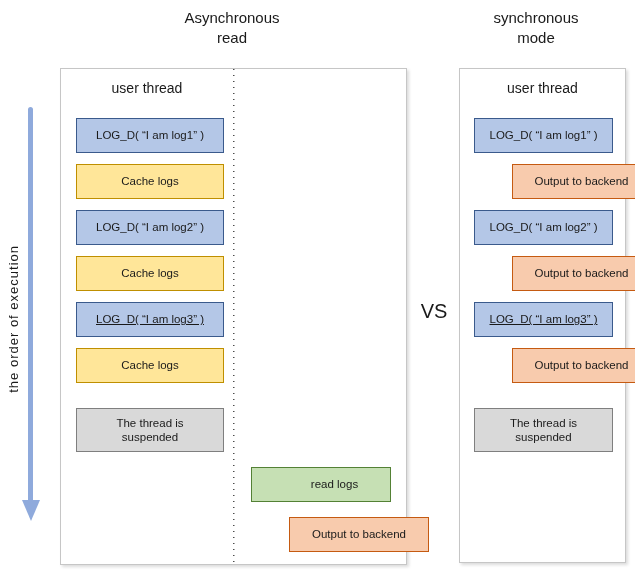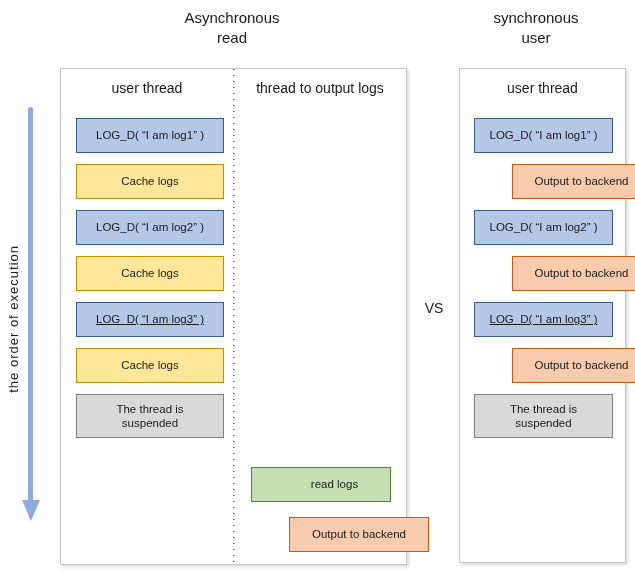--- a/index.html
+++ b/index.html
@@ -109,58 +109,57 @@
   .panel.async .box.colA { left: 15px;  width: 148px; }
   .panel.async .box.colB { left: 190px; width: 140px; }
   .panel.sync  .box      { left: 14px;  width: 139px; }
 
   .r0 { top: 49px;  }
   .r1 { top: 95px;  }
   .r2 { top: 141px; }
   .r3 { top: 187px; }
   .r4 { top: 233px; text-decoration: underline; }
   .r5 { top: 279px; }
-  .r6 { top: 325px; height: 44px; padding: 0 26px; }
+  .r6 { top: 339px; height: 44px; padding: 0 26px; }
   .rb0 { top: 398px; }
   .rb1 { top: 448px; }
 
   .box.blue   { background: var(--blue-fill, #b4c7e7);   border: 1.5px solid var(--blue-border, #3a5a8c); }
   .box.yellow { background: var(--yellow-fill, #ffe699); border: 1.5px solid var(--yellow-border, #bf8f00); }
   .box.orange { background: var(--orange-fill, #f8cbad); border: 1.5px solid var(--orange-border, #c55a11); margin-left: 38px; }
   .box.green  { background: var(--green-fill, #c6e0b4);  border: 1.5px solid var(--green-border, #538135); padding-left: 27px; }
   .box.gray   { background: var(--gray-fill, #d9d9d9);   border: 1.5px solid var(--gray-border, #7f7f7f); }
 
   .vs-label {
     position: absolute;
     left: 419px;
     top: 300px;
     width: 30px;
     text-align: center;
-    font-size: 14px;
+    font-size: 20px;
     color: #1a1a1a;
   }
 </style>
 </head>
 <body>
 
 <div class="canvas">
 
   <div class="mode-title left">Asynchronous
 read</div>
   <div class="mode-title right">synchronous
-user</div>
+mode</div>
 
   <div class="arrow-shaft"></div>
   <div class="arrow-head"></div>
   <div class="order-label">the order of execution</div>
 
   <div class="panel async">
     <div class="dotted-divider"></div>
     <div class="col-header user-async">user thread</div>
-    <div class="col-header output-async">thread to output logs</div>
 
     <div class="box colA blue r0">LOG_D( “I am log1” )</div>
     <div class="box colA yellow r1">Cache logs</div>
     <div class="box colA blue r2">LOG_D( “I am log2” )</div>
     <div class="box colA yellow r3">Cache logs</div>
     <div class="box colA blue r4">LOG_D( “I am log3” )</div>
     <div class="box colA yellow r5">Cache logs</div>
     <div class="box colA gray r6">The thread is suspended</div>
 
     <div class="box colB green rb0">read logs</div>

